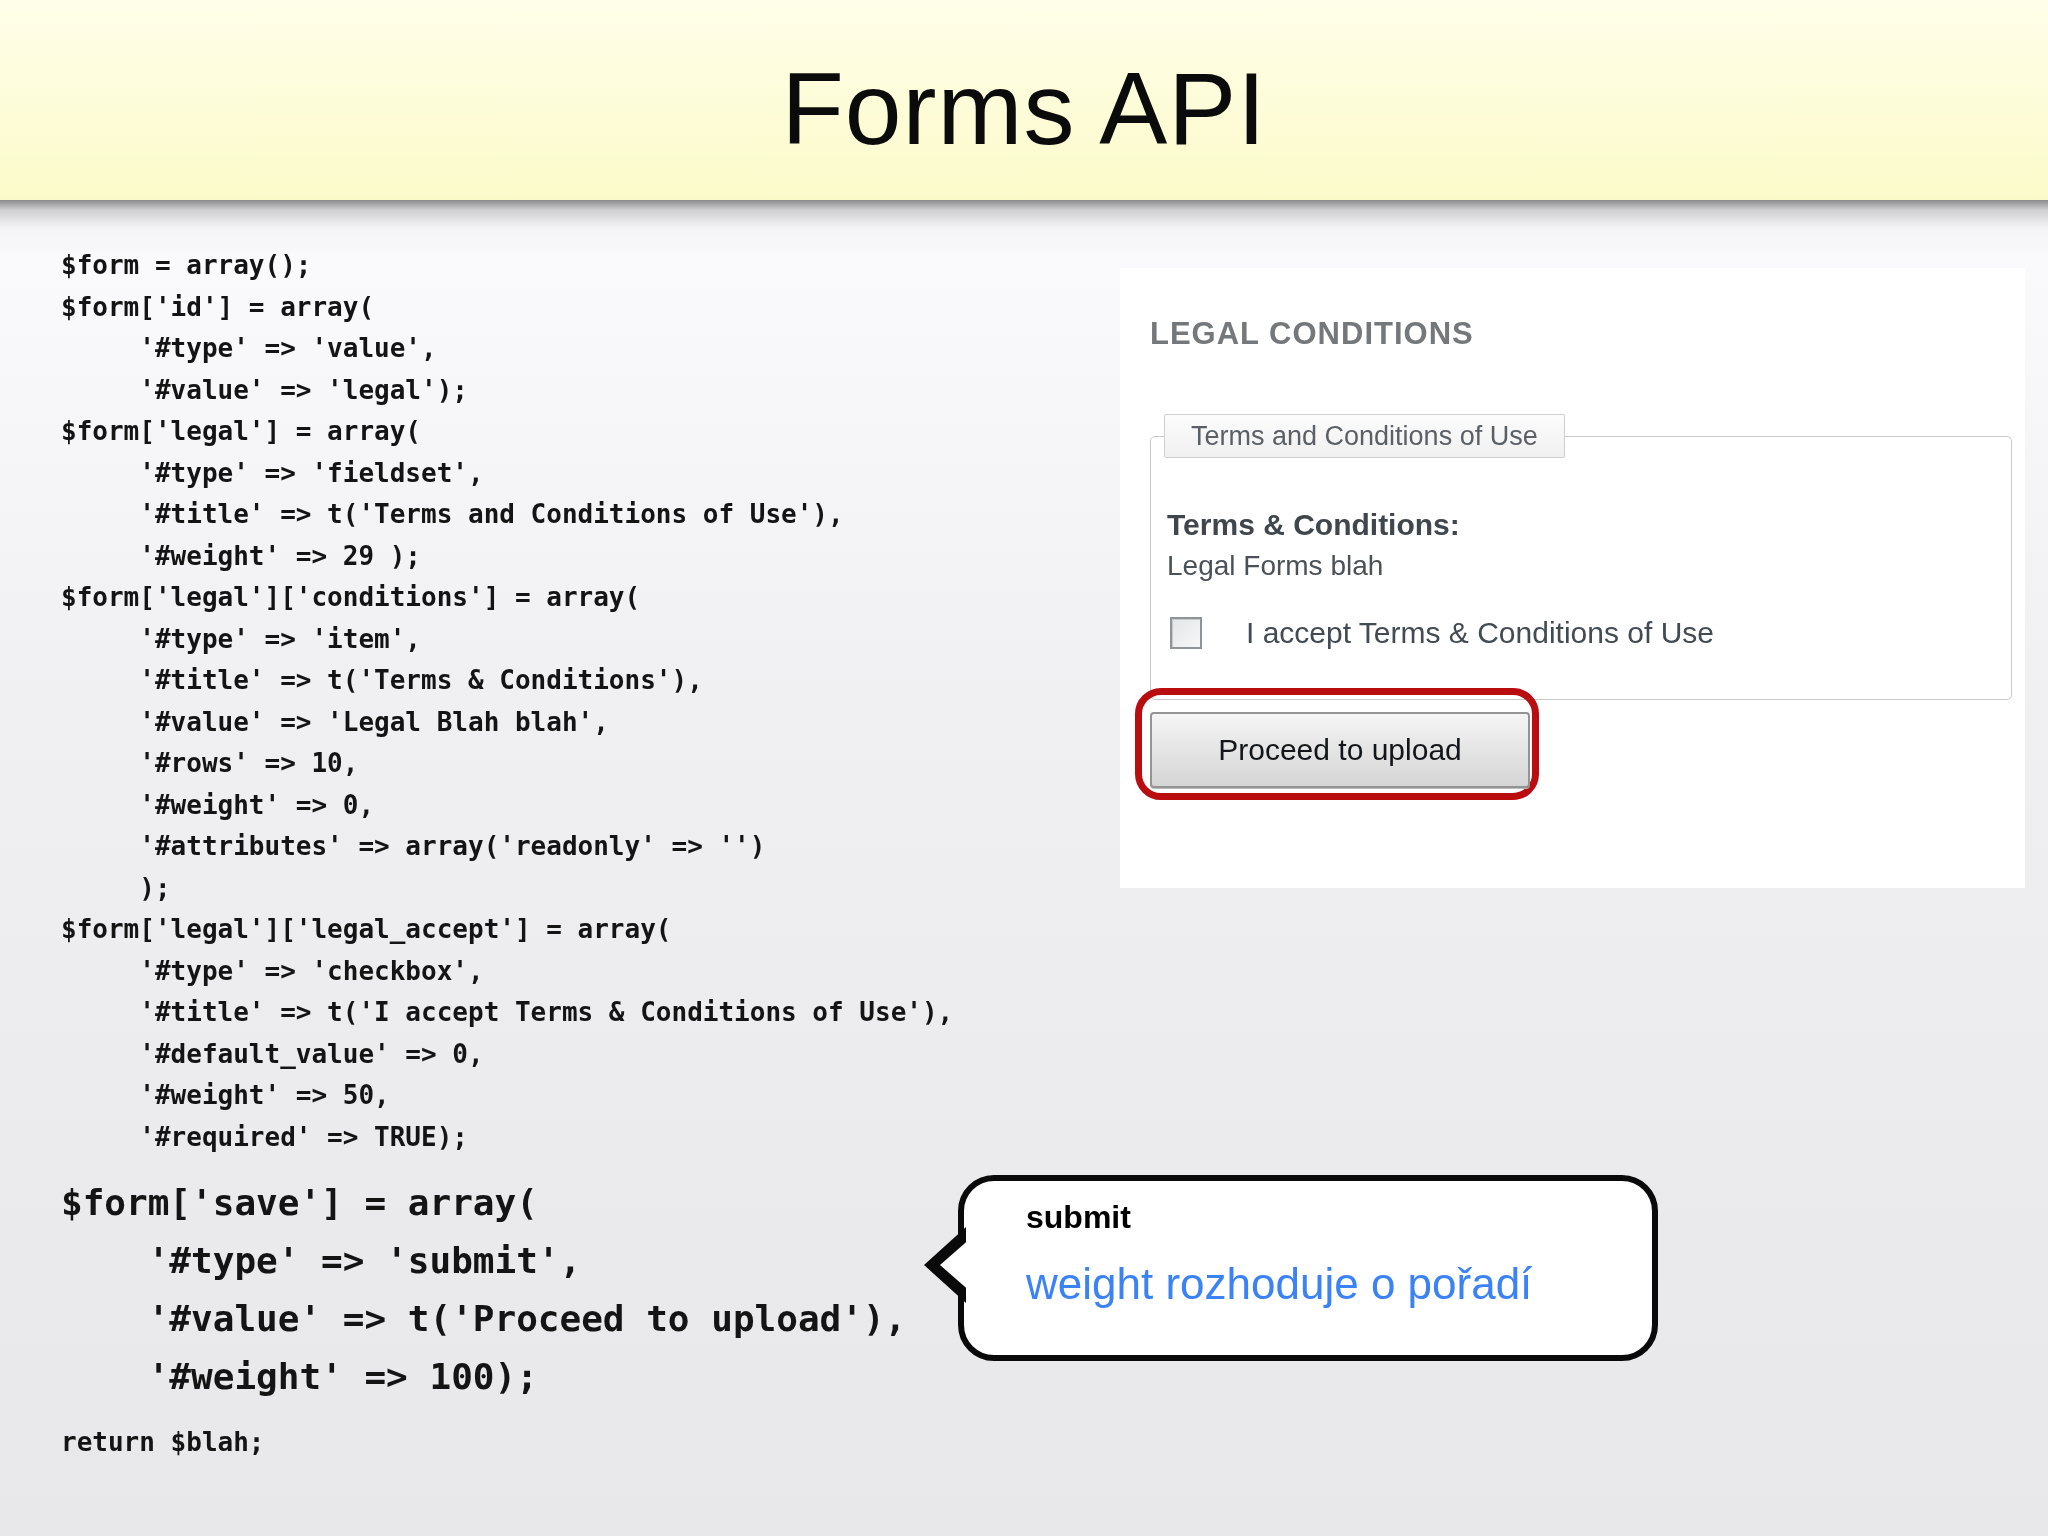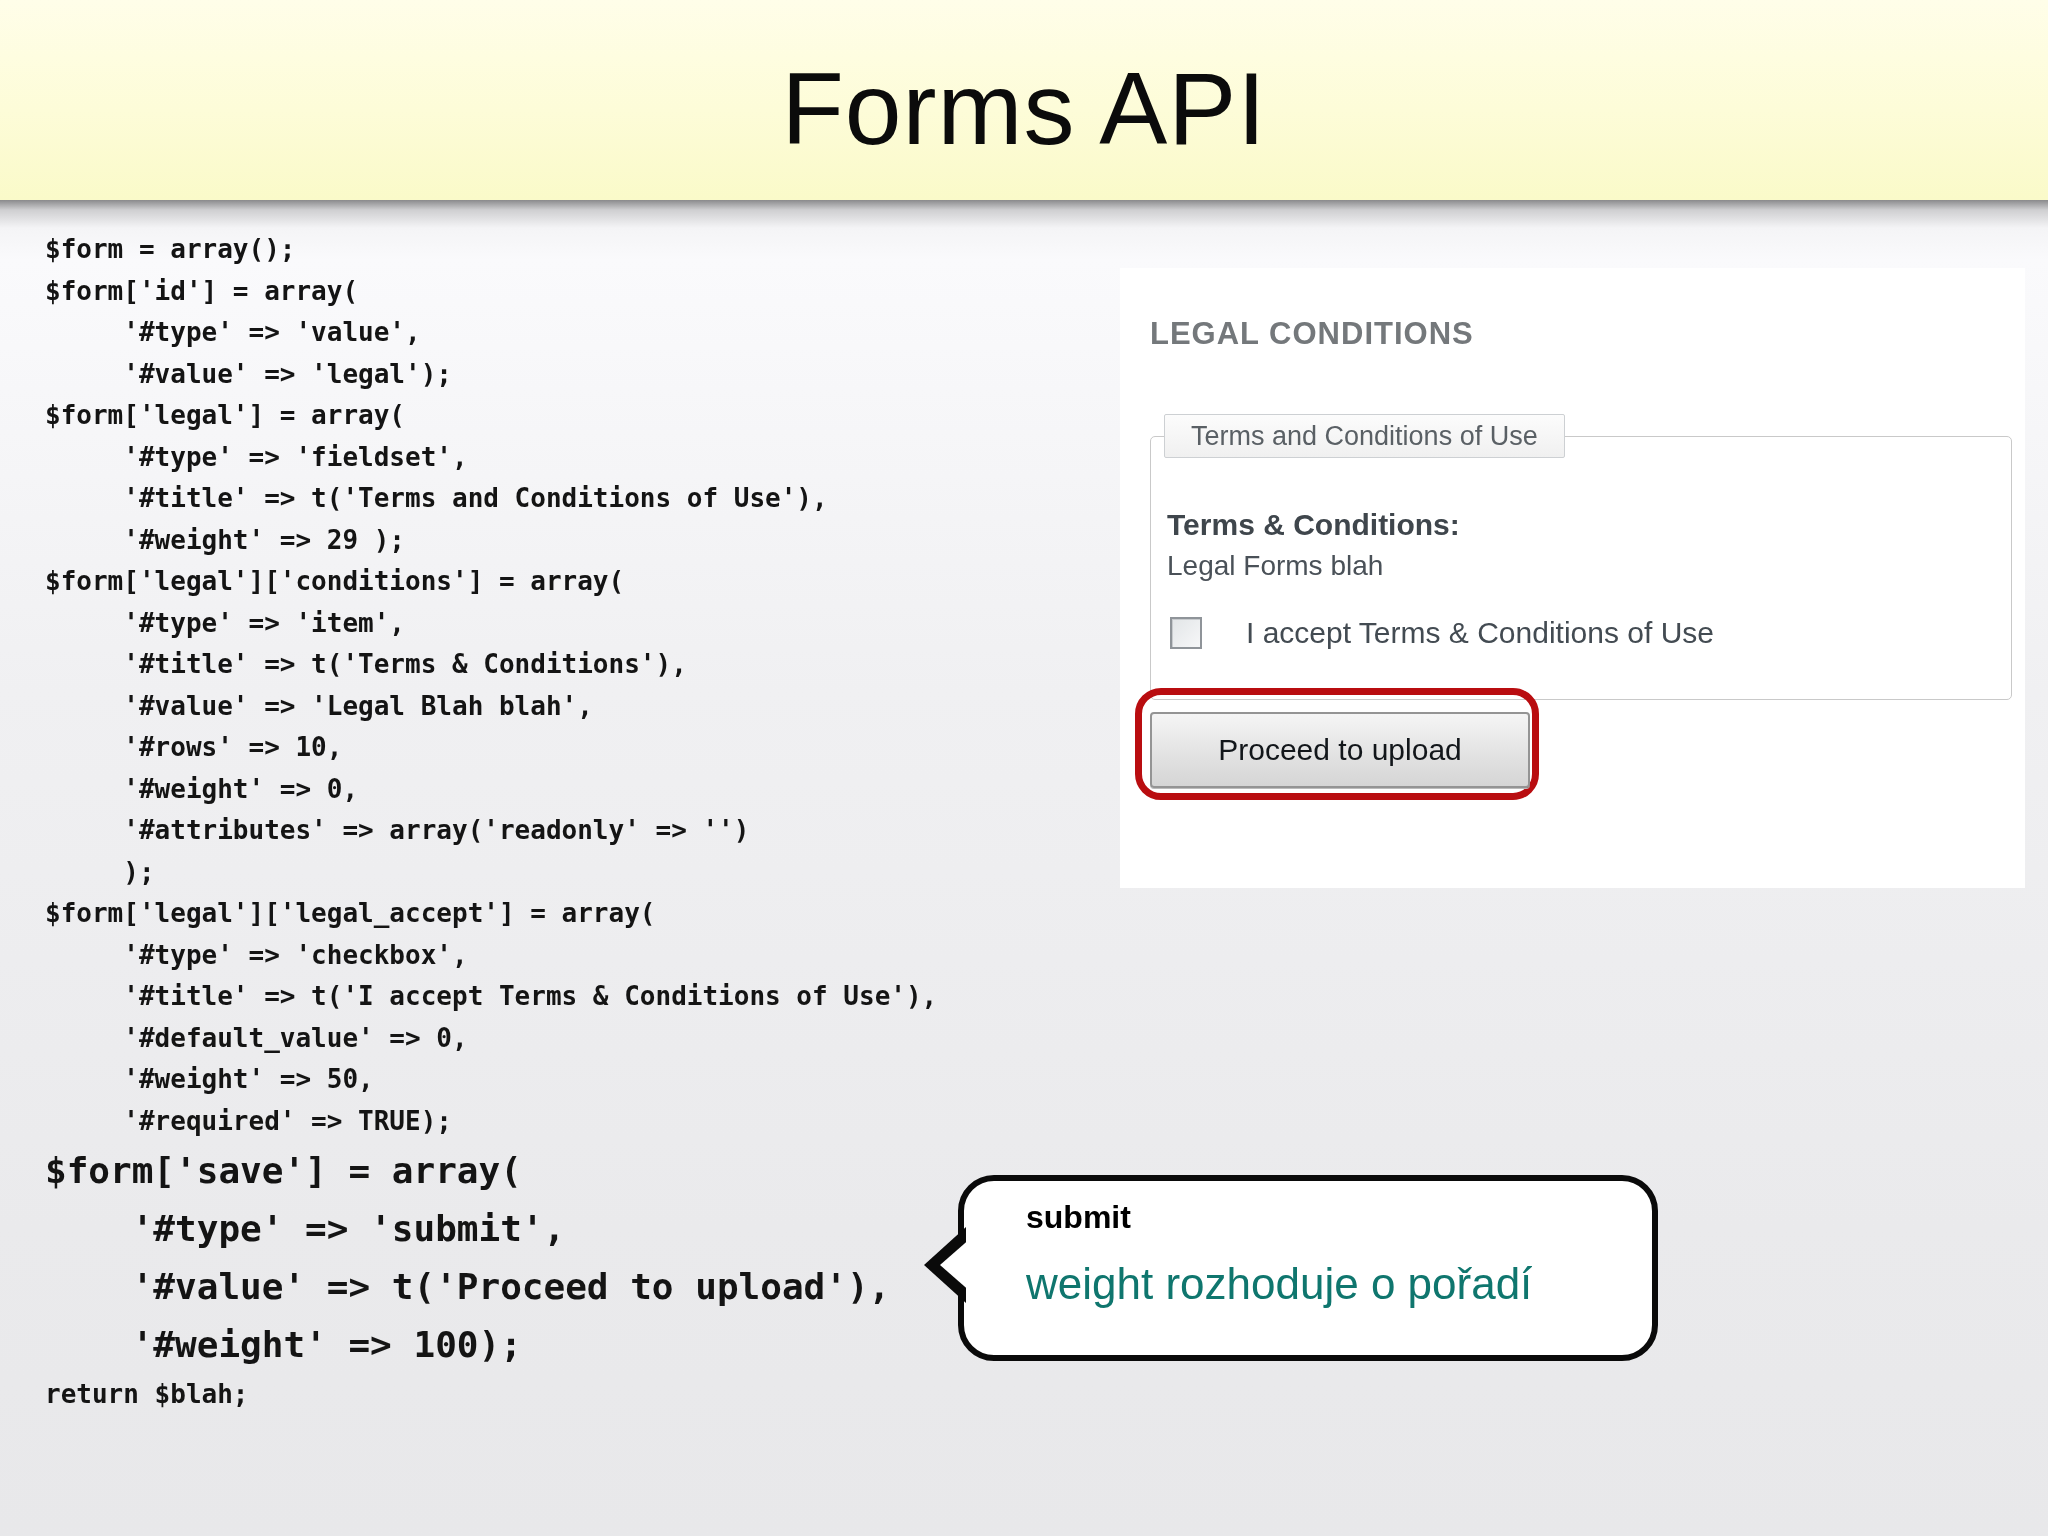--- a/index.html
+++ b/index.html
@@ -15,21 +15,21 @@
     background:linear-gradient(180deg,#fffee9 0%,#fdfcd8 55%,#fafac9 100%);
     display:flex;align-items:center;justify-content:center;
   }
   .slide-title{
     font-size:102px;font-weight:normal;color:#0b0b0b;letter-spacing:1px;
     padding-top:18px;
   }
   
   .code-wrap{position:absolute;left:45px;top:229px;}
   .code-wrap pre{
-    margin:0;font-family:"DejaVu Sans Mono",monospace;font-weight:bold;
+    margin:16px;font-family:"DejaVu Sans Mono",monospace;font-weight:bold;
     color:#141414;white-space:pre;
   }
   .code-normal{font-size:26px;line-height:41.5px;}
   .code-big{font-size:36px;line-height:58px;}
   
   .preview-panel{
     position:absolute;left:1120px;top:268px;width:905px;height:620px;
     background:#ffffff;
   }
   .preview-heading{
@@ -81,21 +81,21 @@
     position:absolute;left:958px;top:1175px;width:700px;height:186px;
     background:#ffffff;border:6px solid #0a0a0a;border-radius:36px;
     box-sizing:border-box;
   }
   .callout-title{
     position:absolute;left:62px;top:18px;
     font-size:32px;font-weight:bold;color:#000;
   }
   .callout-text{
     position:absolute;left:62px;top:78px;
-    font-size:44px;color:#0f766e;text-align:center;
+    font-size:44px;color:#3b82f6;text-align:center;
   }
   .callout-tail-outer{
     position:absolute;left:-40px;top:46px;width:0;height:0;
     border-top:38px solid transparent;border-bottom:38px solid transparent;
     border-right:42px solid #0a0a0a;
   }
   .callout-tail-inner{
     position:absolute;left:-24px;top:56px;width:0;height:0;
     border-top:28px solid transparent;border-bottom:28px solid transparent;
     border-right:32px solid #ffffff;

